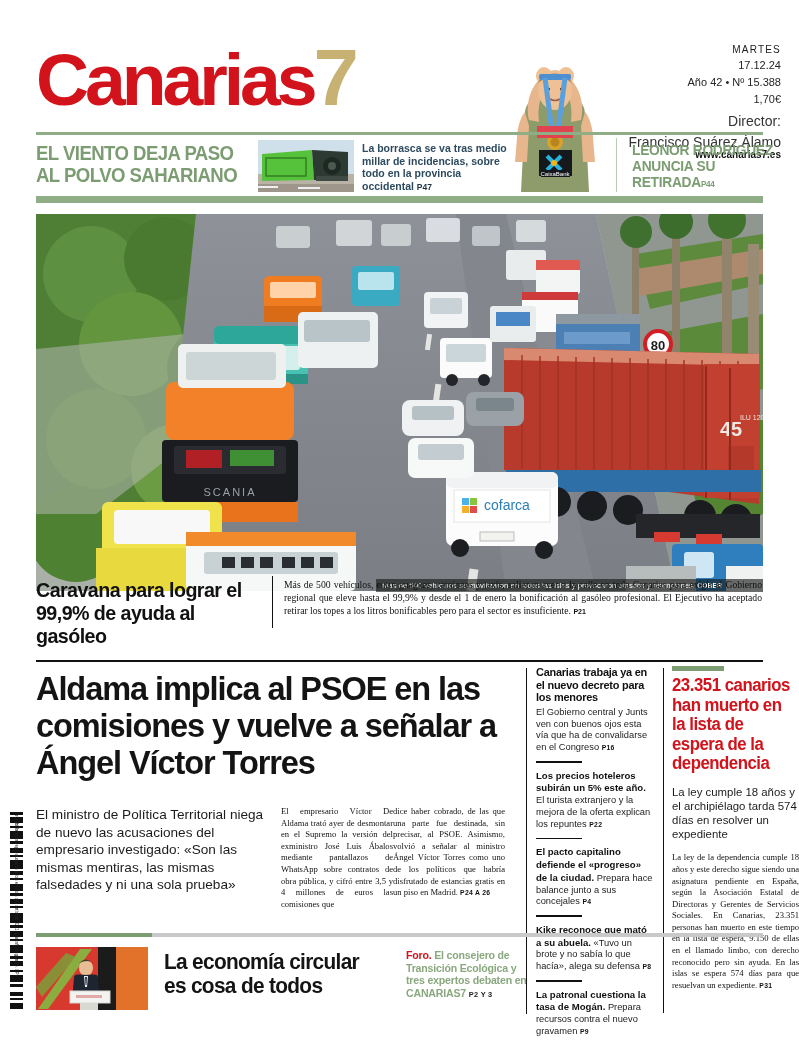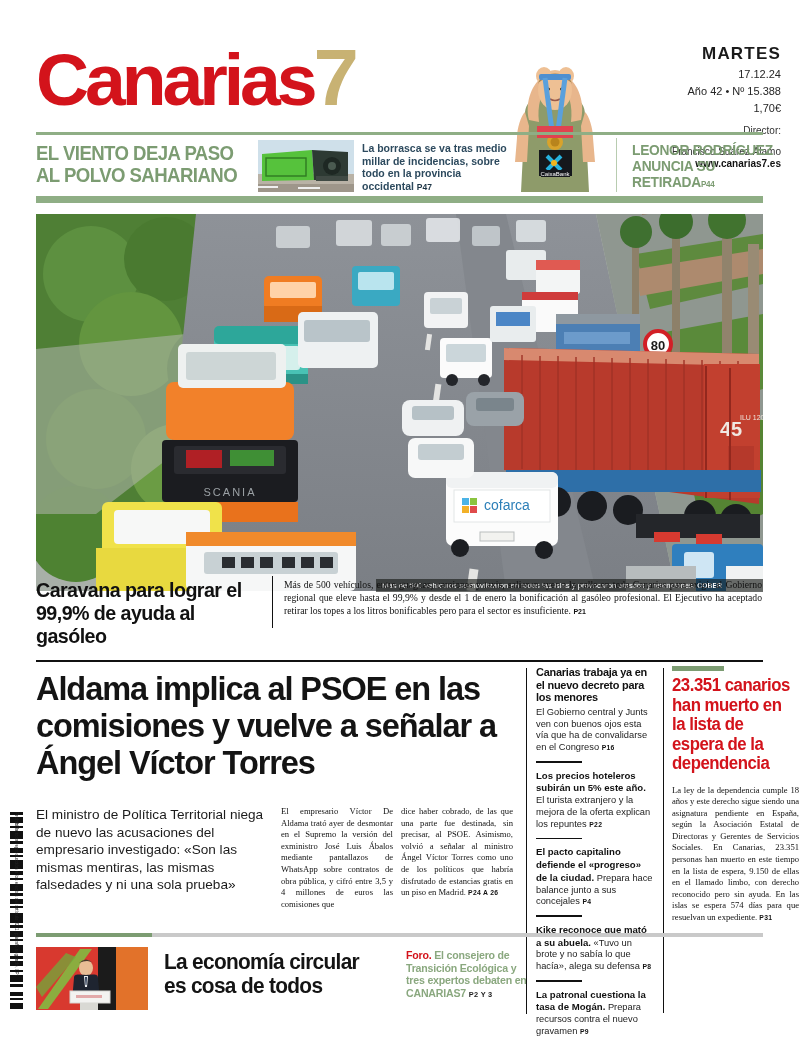--- a/index.html
+++ b/index.html
@@ -19,23 +19,23 @@
     font-weight:bold;font-size:72px;letter-spacing:-4px;
     color:#d3131b;line-height:1;
     transform:scaleX(1.02);transform-origin:left top;
   }
   .logo .seven{color:#c8b273;font-size:80px;letter-spacing:-6px;}
   .athlete{
     position:absolute;left:495px;top:42px;width:120px;height:155px;
     overflow:hidden;
   }
   .dateblock{position:absolute;right:18px;top:44px;width:190px;text-align:right;color:#1a1a1a;}
-  .dateblock .dow{font-weight:bold;font-size:17px;letter-spacing:1.2px;}
+  .dateblock .dow{font-weight:normal;font-size:10px;letter-spacing:1.2px;}
   .dateblock .line{font-size:11px;line-height:14px;margin-top:3px;color:#262626;}
-  .dateblock .dir{font-size:10px;line-height:11px;margin-top:10px;color:#333;}
+  .dateblock .dir{font-size:14px;line-height:11px;margin-top:10px;color:#333;}
   .dateblock .web{font-size:10px;font-weight:bold;margin-top:1px;color:#111;}
 
   
   .teaser{position:absolute;left:0;top:132px;width:716px;height:70px;}
   .teaser-rule-top{position:absolute;left:36px;top:0px;width:727px;height:3px;background:#8fae85;}
   .teaser-rule-bot{position:absolute;left:36px;top:64px;width:727px;height:7px;background:#8fae85;}
   .teaser-left{
     position:absolute;left:36px;top:10px;width:230px;
     color:#7c9c72;font-weight:bold;font-size:20px;line-height:22px;
     letter-spacing:-0.6px;text-transform:uppercase;
@@ -95,21 +95,21 @@
   .main-head{
     font-weight:bold;font-size:33.5px;line-height:37px;color:#141414;
     letter-spacing:-1.1px;margin-top:4px;
     transform:scaleX(0.97);transform-origin:left top;
   }
   .main-sub{
     position:absolute;left:0;top:140px;width:228px;
     font-size:13.6px;line-height:17.5px;color:#1c1c1c;
   }
   .main-cols{position:absolute;left:245px;top:140px;width:236px;
-    display:flex;gap:8px;}
+    display:flex;gap:0;}
   .main-cols .c{
     width:112px;font-family:"Liberation Serif", serif;
     font-size:8.6px;line-height:11.6px;color:#111;text-align:justify;
     hyphens:auto;
   }
   .main-cols .pg{font-family:"Liberation Sans",sans-serif;font-weight:bold;font-size:6.8px;letter-spacing:0.3px;}
 
   
   .brief{margin-bottom:6px;}
   .brief h3{
@@ -542,20 +542,21 @@
            <span class="pg">P9</span></p>
       </div>
 
     </div>
 
     <div class="vr2"></div>
 
     <div class="col-right">
       <div class="green-tab"></div>
       <div class="red-head">23.351 canarios han muerto en la lista de espera de la dependencia</div>
+      <div class="red-sub">La ley cumple 18 años y el archipiélago tarda 574 días en resolver un expediente</div>
       <div class="red-body">
         <span>La ley de la dependencia cumple 18 años y este derecho sigue siendo una asignatura pendiente en España, según la Asociación Estatal de Directoras y Gerentes de Servicios Sociales. En Canarias, 23.351 personas han muerto en este tiempo en la lista de espera, 9.150 de ellas en el llamado limbo, con derecho reconocido pero sin ayuda. En las islas se espera 574 días para que resuelvan un expediente.</span>
         <span class="pg">P31</span>
       </div>
     </div>
 
   </div>
 
   <div class="botrule"></div>
   <div class="botrule-green"></div>

